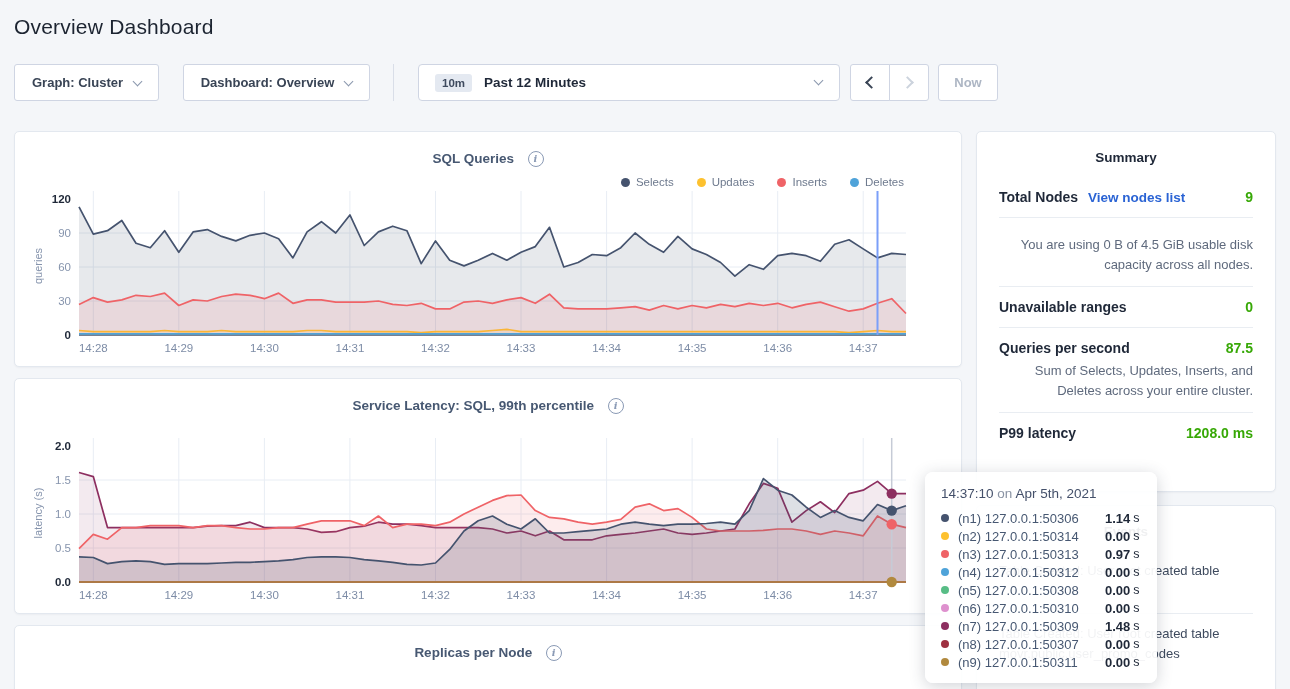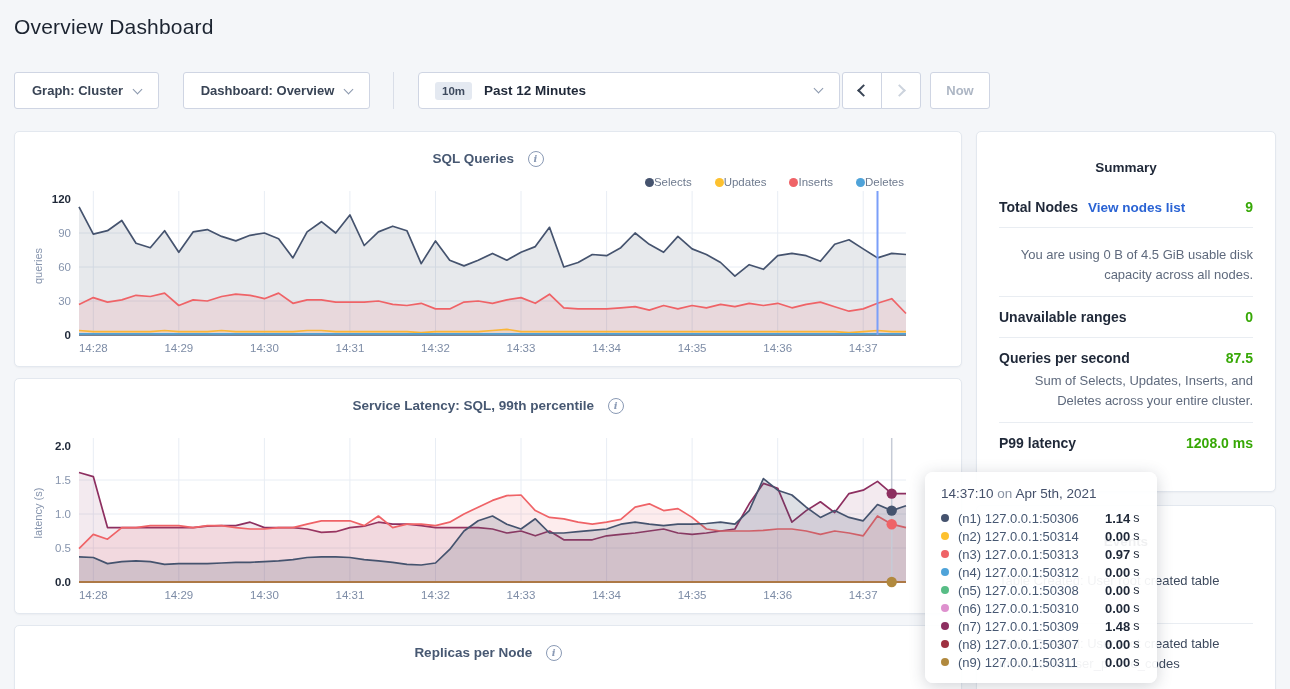--- a/index.html
+++ b/index.html
@@ -6,28 +6,28 @@
   html,body { width:1290px; height:689px; }
   body {
     position:relative; overflow:hidden;
     background:#f4f6f9;
     font-family:"Liberation Sans","DejaVu Sans",sans-serif;
     color:#1f2838;
   }
   h1.page-title { position:absolute; top:15px; left:14px; font-size:21px; font-weight:normal; color:#1c2431; letter-spacing:.2px; }
 
   
-  .controls { position:absolute; top:72px; left:14px; height:37px; display:flex; align-items:center; }
+  .controls { position:absolute; top:64px; left:14px; height:37px; display:flex; align-items:center; }
   .dd, .timewin, .navbtn, .nowbtn { background:#fff; border:1px solid #cfd5e3; border-radius:3px; height:37px; cursor:pointer; font-family:inherit; }
   .dd { display:flex; align-items:center; justify-content:center; gap:11px; font-size:13px; font-weight:bold; color:#394455; }
   #dd-graph { width:145px; margin-right:24px; }
   #dd-dash { width:187px; margin-right:23px; }
   .vdiv { width:1px; height:37px; background:#d9dee8; margin-right:24px; }
   .chev { display:inline-block; width:7px; height:7px; border-right:1.8px solid #8a97ad; border-bottom:1.8px solid #8a97ad; transform:rotate(45deg); margin-top:-3px; }
-  .timewin { position:relative; display:flex; align-items:center; width:422px; padding:0 16px; margin-right:2px; border-radius:4px; text-align:left; }
+  .timewin { position:relative; display:flex; align-items:center; width:422px; padding:0 16px; margin-right:10px; border-radius:4px; text-align:left; }
   .badge { background:#e4e9f1; border-radius:3px; padding:3px 7px; font-size:11.5px; font-weight:bold; color:#3e4a5e; margin-right:12px; }
   .twlabel { font-weight:bold; font-size:13.5px; color:#1f2838; }
   .timewin .chev { position:absolute; right:17px; top:15px; }
   .navgroup { display:flex; margin-right:9px; }
   .navbtn { width:40px; display:flex; align-items:center; justify-content:center; }
   #btn-prev { border-radius:3px 0 0 3px; }
   #btn-next { border-radius:0 3px 3px 0; margin-left:-1px; }
   .chev-left  { display:inline-block; width:9px; height:9px; border-left:2.4px solid #394455; border-bottom:2.4px solid #394455; transform:rotate(45deg); margin-left:3px; }
   .chev-right { display:inline-block; width:9px; height:9px; border-right:2.4px solid #ccd3dd; border-top:2.4px solid #ccd3dd; transform:rotate(45deg); margin-right:3px; }
   .nowbtn { width:60px; color:#adb6c4; font-weight:bold; font-size:13px; }
@@ -38,28 +38,28 @@
   #card-latency  { left:14px;  top:378px; width:948px; height:236px; }
   #card-replicas { left:14px;  top:625px; width:948px; height:160px; }
   #card-summary  { left:976px; top:131px; width:300px; height:361px; }
   #card-events   { left:976px; top:505px; width:300px; height:220px; }
 
   .chart-head { text-align:center; margin-top:17px; height:20px; }
   .chart-title { display:inline; font-size:13.5px; font-weight:bold; color:#475872; vertical-align:middle; }
   .info-icon { display:inline-flex; align-items:center; justify-content:center; width:16px; height:16px; border:1.2px solid #8a9ab5; border-radius:50%; color:#8a9ab5; font-size:10px; font-weight:bold; margin-left:9px; vertical-align:middle; cursor:pointer; }
   .info-icon::after { content:"i"; font-family:"DejaVu Serif",serif; font-style:italic; }
   .legend { position:absolute; top:44px; right:57px; display:flex; gap:23px; }
-  .legend-item { display:flex; align-items:center; font-size:11.5px; color:#6e7a8e; cursor:pointer; }
+  .legend-item { display:flex; align-items:center; gap:6px; font-size:11.5px; color:#6e7a8e; cursor:pointer; }
   .legend-dot { width:9px; height:9px; border-radius:50%; }
   .chart-svg { position:absolute; left:0; top:59px; }
   .ylab { position:absolute; top:128px; left:-27px; width:100px; text-align:center; transform:rotate(-90deg); font-size:11px; color:#8694ad; }
   svg text { font-family:"Liberation Sans","DejaVu Sans",sans-serif; }
 
   
-  #card-summary, #card-events { padding:10px 22px; }
+  #card-summary, #card-events { padding:0 22px; }
   .panel-title { text-align:center; font-size:13.5px; color:#1f2838; margin:18px 0 12px; font-weight:bold; }
   .sum-row { padding:12px 0;text-align:right; }
   .sum-row + .sum-row { border-top:1px solid #e9edf2; }
   .sum-head { display:flex; align-items:baseline; }
   .sum-label { font-weight:bold; font-size:14px; color:#1f2838; }
   .sum-link { margin-left:10px; color:#2a63d4; font-weight:bold; font-size:13.5px; text-decoration:none; cursor:pointer; }
   .sum-value { margin-left:auto; color:#37a806; font-weight:bold; font-size:14px; white-space:nowrap; }
   .sum-desc { margin:5px 0 0; font-size:13px; line-height:1.5; color:#5f6a7d; }
 
   .event { padding:10px 0 12px; min-height:62px; }

